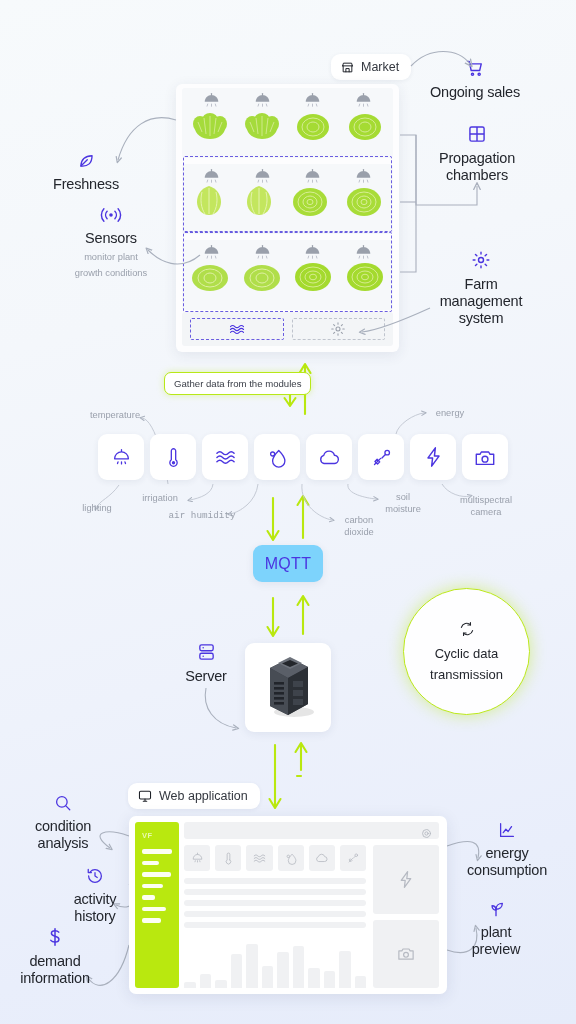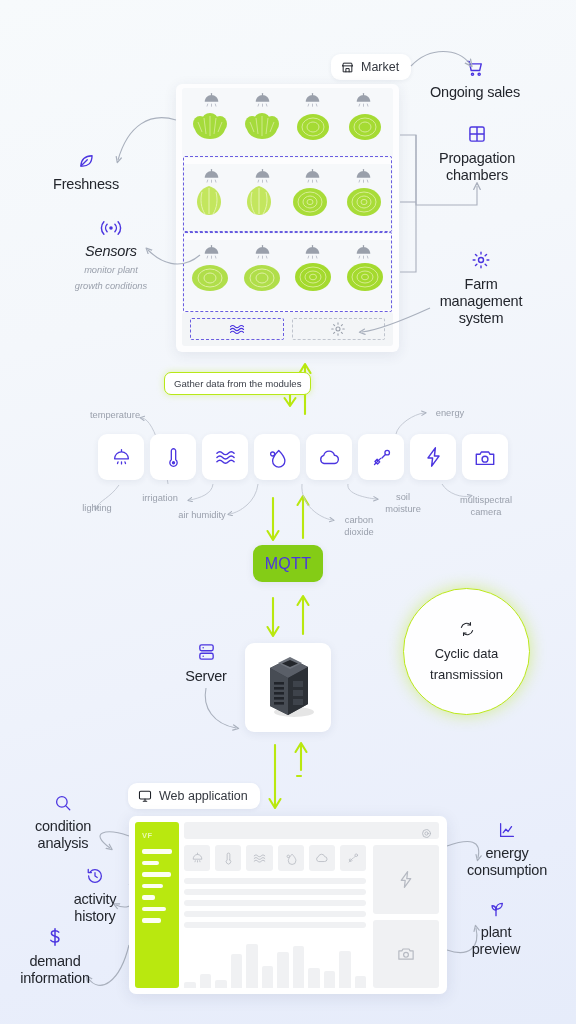--- a/index.html
+++ b/index.html
@@ -78,21 +78,21 @@
   .sensor-row { left: 98px; top: 434px; display:flex; gap: 6px; }
   .sensor {
     width: 46px; height: 46px; background:#fff; border-radius: 9px;
     display:flex; align-items:center; justify-content:center;
     box-shadow: 0 2px 6px rgba(40,50,90,.07);
   }
 
   
   .mqtt {
     left: 253px; top: 545px; width: 70px; height: 37px;
-    background:#84cc16; border-radius: 9px;
+    background:#7dd3fc; border-radius: 9px;
     display:flex; align-items:center; justify-content:center;
     font-size: 16px; color:#4b35e0; letter-spacing:.3px;
     box-shadow: 0 2px 8px rgba(40,50,90,.08);
   }
 
   
   .servercard {
     left: 245px; top: 643px; width: 86px; height: 89px;
     background:#fff; border-radius: 9px;
     box-shadow: 0 2px 10px rgba(40,50,90,.08);
@@ -194,21 +194,21 @@
   <div class="abs node" style="left:21px; top:148px;">
     <div class="ico">
       <svg width="19" height="19" viewBox="0 0 24 24" fill="none" stroke="#4b35e0" stroke-width="1.7" stroke-linecap="round" stroke-linejoin="round">
         <path d="M5 19c0-8 5-13 14-13 0 9-5 14-14 13z"></path>
           <path d="M5 19L13 11"></path>
       </svg>
     </div>
     <div class="lbl">Freshness</div>
   </div>
 
-  <div class="abs node" style="left:46px; top:215px;font-style:italic;">
+  <div class="abs node" style="left:46px; top:202px;">
     <div class="ico">
       <svg width="22" height="18" viewBox="0 0 26 18" fill="none" stroke="#4b35e0" stroke-width="1.7" stroke-linecap="round">
         <circle cx="13" cy="9" r="2.1" fill="#4b35e0" stroke="none"></circle>
         <path d="M8.4 4.6a6.4 6.4 0 000 8.8M17.6 4.6a6.4 6.4 0 010 8.8"></path>
         <path d="M4.6 1.6a10.8 10.8 0 000 14.8M21.4 1.6a10.8 10.8 0 010 14.8"></path>
       </svg>
     </div>
     <div class="lbl">Sensors</div>
     <div class="sub">monitor plant</div>
     <div class="sub">growth conditions</div>
@@ -531,21 +531,21 @@
       <svg width="22" height="19" viewBox="0 0 24 20" fill="none" stroke="#4b35e0" stroke-width="1.5" stroke-linecap="round" stroke-linejoin="round">
         <path d="M2.5 6.5h4L8 4h8l1.5 2.5h4v11h-19z"></path>
           <circle cx="12" cy="11.8" r="3.2"></circle>
       </svg>
     </div>
   </div>
 
   <div class="abs smalltag" style="left:58px; top:503px; width:78px;">lighting</div>
   <div class="abs smalltag" style="left:72px; top:410px; width:86px;">temperature</div>
   <div class="abs smalltag" style="left:126px; top:493px; width:68px;">irrigation</div>
-  <div class="abs smalltag" style="left:166px; top:510px; width:72px;">air humidity</div>
+  <div class="abs smalltag" style="left:166px; top:510px; width:72px;font-family:Liberation Mono, monospace;">air humidity</div>
   <div class="abs smalltag" style="left:331px; top:515px; width:56px;">
     <div>carbon</div>
     <div>dioxide</div>
   </div>
   <div class="abs smalltag" style="left:375px; top:492px; width:56px;">
     <div>soil</div>
     <div>moisture</div>
   </div>
   <div class="abs smalltag" style="left:424px; top:408px; width:52px;">energy</div>
   <div class="abs smalltag" style="left:443px; top:495px; width:86px;">

